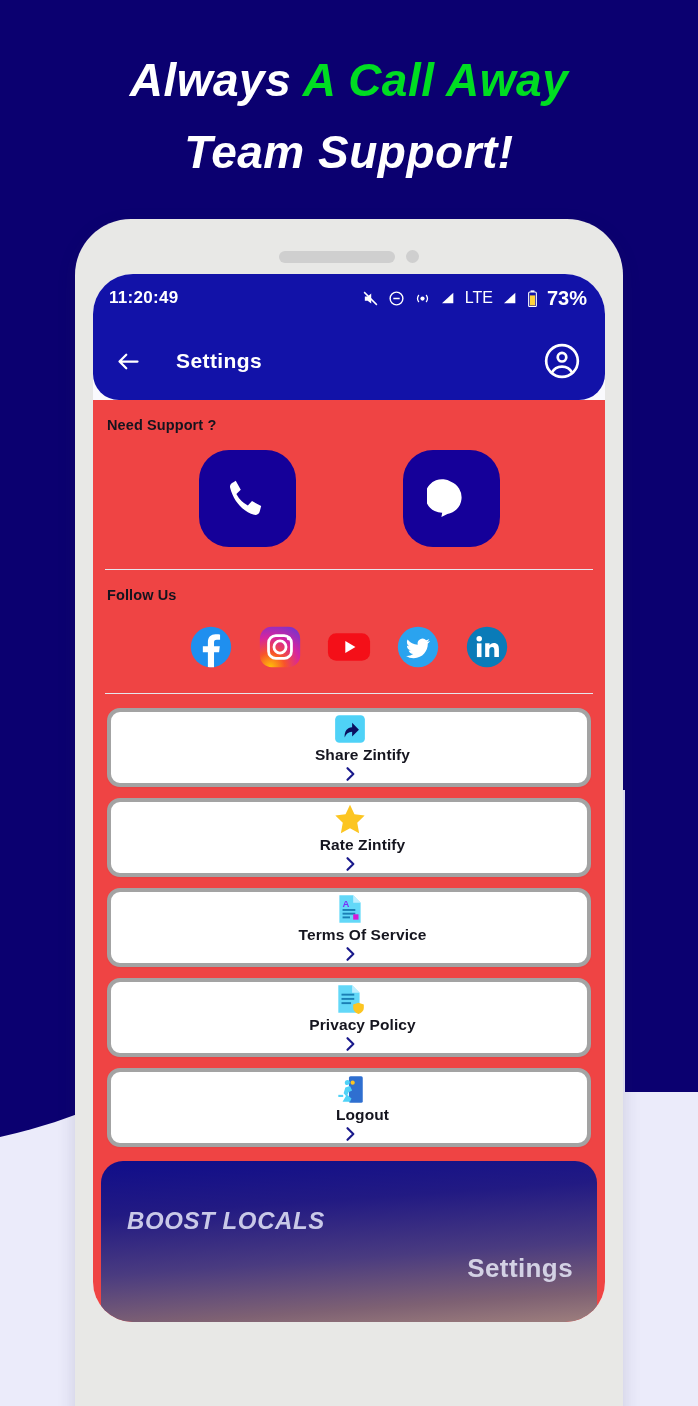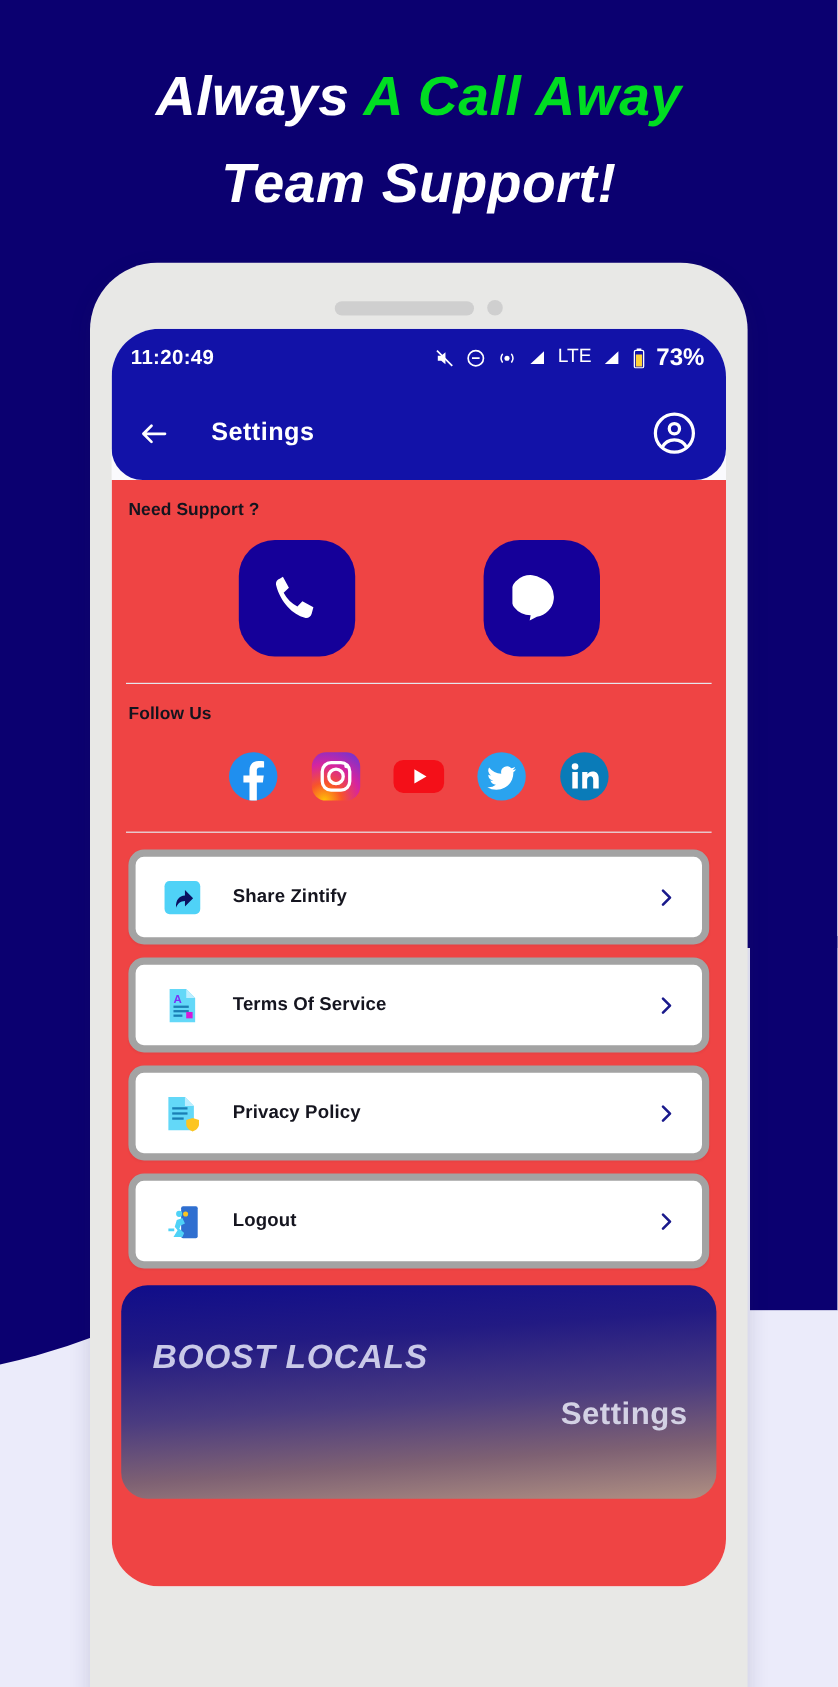--- a/index.html
+++ b/index.html
@@ -121,42 +121,43 @@
 
   .social-row {
     display: flex; justify-content: center; gap: 25px;
     padding: 22px 0 24px 0;
   }
   .social-ic { width: 44px; height: 44px; cursor: pointer; }
 
   
   .list { padding: 14px 14px 0 14px; display: flex; flex-direction: column; gap: 11px; }
   .list-item {
-    height: 79px; background: #ffffff; border: 6px solid #a3a3a3;
+    height: 79px; background: #ffffff; border: 4px solid #a3a3a3;
     border-radius: 13px; display: flex; align-items: center;
     padding: 0 20px 0 22px; cursor: pointer;
     box-shadow: 0 1px 2px rgba(30,30,60,.04);
+    flex-direction: column;
   }
   .li-icon { width: 34px; height: 34px; flex: 0 0 34px; }
   .li-label {
     margin-left: 25px; font-size: 15.5px; font-weight: 700; color: #15151f;
     letter-spacing: .1px; flex: 1 1 auto;
   }
   .chev { width: 20px; height: 20px; flex: 0 0 20px; }
 
   
   .banner {
     margin: 14px 8px 0 8px; height: 178px; border-radius: 22px;
     background: linear-gradient(176deg,
         #100d8a 0%, #221a83 26%, #4a3b80 54%, #7e6173 78%, #b09083 100%);
     position: relative; overflow: hidden;
   }
   .banner-lines {
     position: absolute; left: 26px; top: 40px;
-    font-size: 28px; font-weight: 800; font-style: italic;
+    font-size: 24px; font-weight: 800; font-style: italic;
     color: #c9c9e8; line-height: 39px; letter-spacing: .6px;
   }
   .banner-logo {
     position: absolute; right: 24px; top: 92px;
     font-size: 26px; font-weight: 800; color: #d3d1e4; letter-spacing: .4px;
   }
 </style>
 </head>
 <body>
 
@@ -297,20 +298,29 @@
           <svg class="li-icon" viewBox="0 0 32 32">
             <rect x="2" y="3" width="28" height="26" rx="4" fill="#4fd2f7"></rect>
             <path d="M11 24c-.4-6 2.4-9.3 7-9.6V10l6.4 6.6L18 23v-4.4c-3.5.1-5.7 1.9-7 5.4z" fill="#0b1060"></path>
           </svg>
           <div class="li-label">Share Zintify</div>
           <svg class="chev" viewBox="0 0 24 24">
             <path d="M9 5l7 7-7 7" fill="none" stroke="#1a1a8c" stroke-width="2.6" stroke-linecap="round" stroke-linejoin="round"></path>
           </svg>
         </div>
 
+        <div class="list-item">
+          <svg class="li-icon" viewBox="0 0 32 32">
+            <path d="M16 2.6l4.2 8.9 9.6 1.3-7 6.8 1.8 9.7L16 24.6l-8.6 4.7 1.8-9.7-7-6.8 9.6-1.3z" fill="#fcc521"></path>
+          </svg>
+          <div class="li-label">Rate Zintify</div>
+          <svg class="chev" viewBox="0 0 24 24">
+            <path d="M9 5l7 7-7 7" fill="none" stroke="#1a1a8c" stroke-width="2.6" stroke-linecap="round" stroke-linejoin="round"></path>
+          </svg>
+        </div>
 
         <div class="list-item">
           <svg class="li-icon" viewBox="0 0 32 32">
             <path d="M6 3h13l7 7v19H6z" fill="#63d8f8"></path>
             <path d="M19 3l7 7h-7z" fill="#bdeeff"></path>
             <text x="9" y="14" font-size="9" font-weight="700" fill="#7b2ff7" font-family="'Liberation Sans',sans-serif">A</text>
             <rect x="9" y="16" width="12" height="1.8" fill="#1a7fb5"></rect>
             <rect x="9" y="19.5" width="12" height="1.8" fill="#1a7fb5"></rect>
             <rect x="9" y="23" width="7" height="1.8" fill="#1a7fb5"></rect>
             <rect x="19" y="21" width="5" height="5" fill="#d61ad6"></rect>

